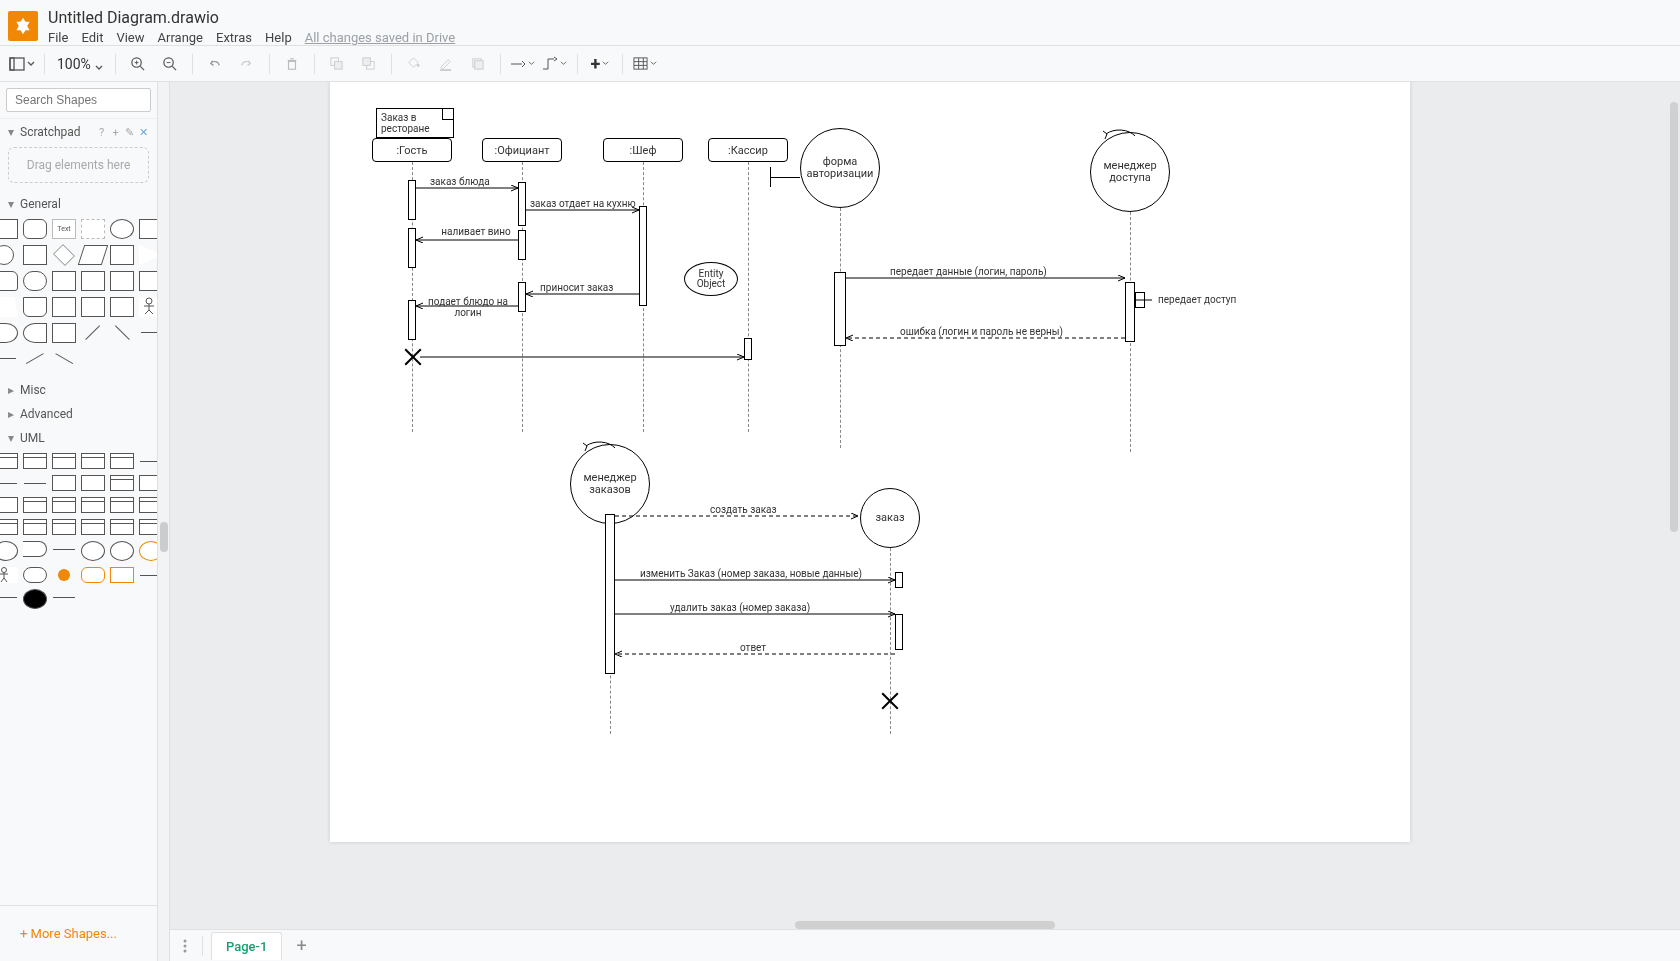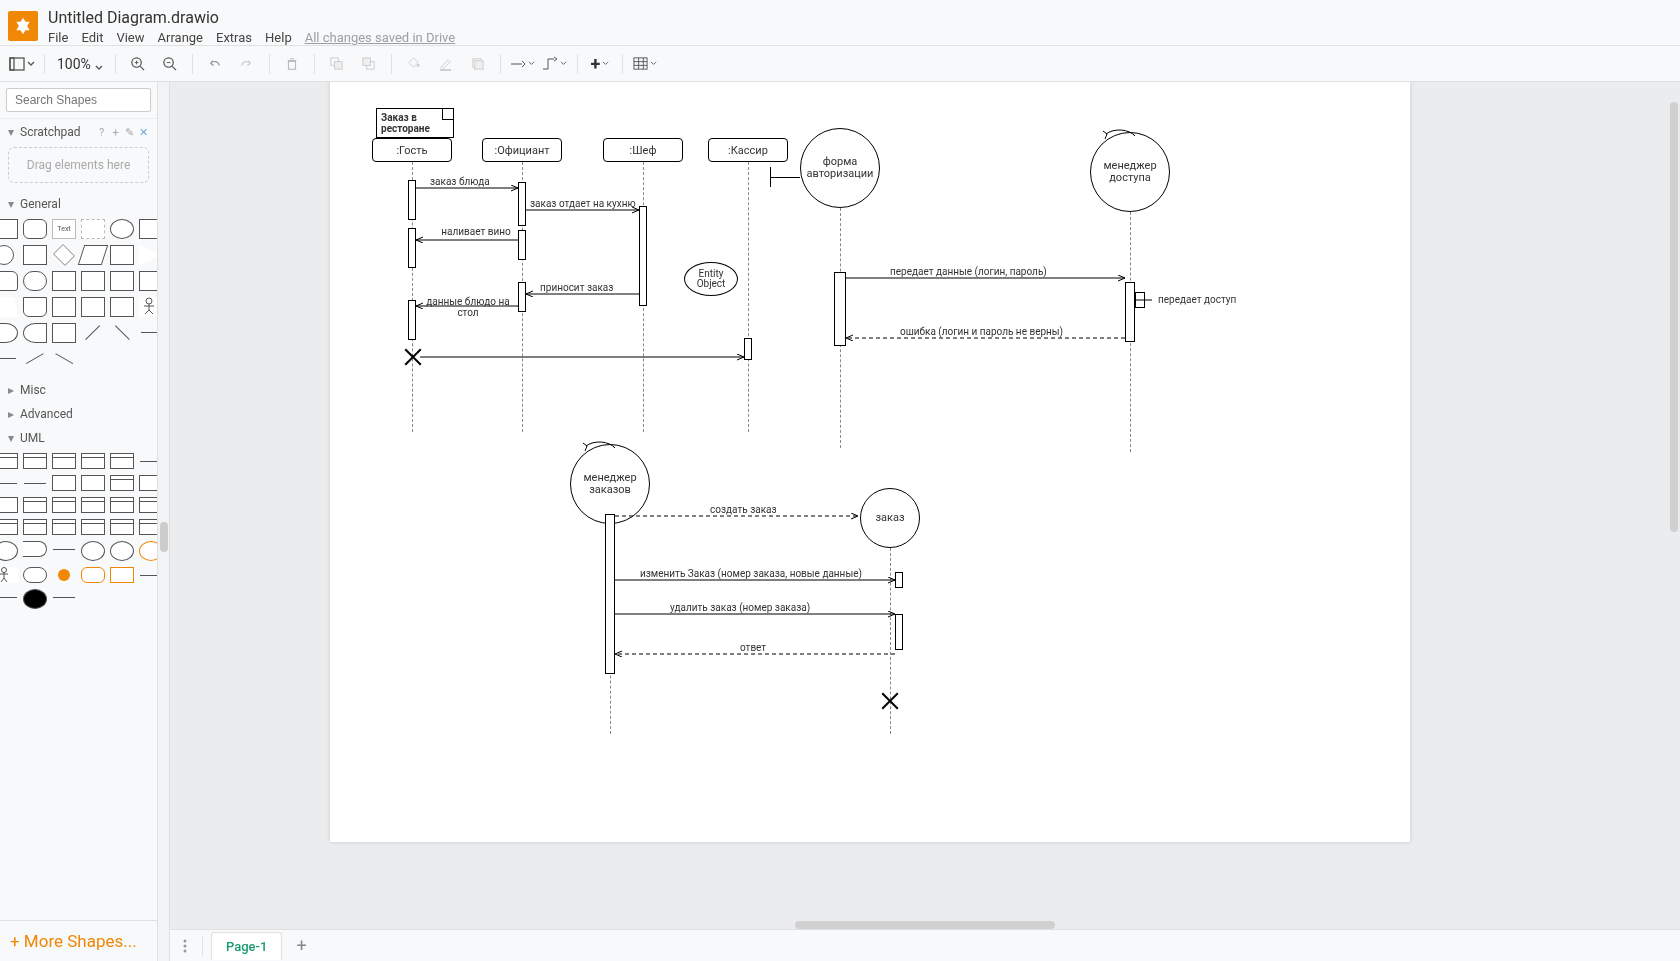--- a/index.html
+++ b/index.html
@@ -43,21 +43,21 @@
   .sidebar-scroll{flex:1;overflow:auto}
   
   .uml-palette{padding:4px 6px 8px 6px;display:grid;grid-template-columns:repeat(6,24px);gap:6px 5px;justify-content:center}
   .uml-cell{width:24px;height:16px;border:1px solid #555;background:#fff;position:relative}
   .uml-cell.hdr:before{content:"";position:absolute;top:3px;left:0;right:0;border-top:1px solid #555}
   .uml-cell.circle{border-radius:50%;height:20px}
   .uml-cell.orange{border-color:#f08705}
   .uml-cell.line{border:none;background:transparent}
   .uml-cell.line:before{content:"";position:absolute;left:1px;right:1px;top:8px;border-top:1px solid #555}
   
-  .more-shapes{padding:10px;border-top:1px solid #e0e0e0;color:#f08705;font-size:17px;cursor:pointer}
+  .more-shapes{padding:20px;border-top:1px solid #e0e0e0;color:#f08705;font-size:13px;cursor:pointer}
   
   .ruler{width:12px;background:#f1f3f4;border-right:1px solid #e0e0e0;position:relative}
   .ruler .thumb{position:absolute;left:2px;top:440px;width:8px;height:30px;background:#ccc;border-radius:4px}
   
   .canvas-wrap{flex:1;display:flex;flex-direction:column;min-width:0}
   .canvas-area{flex:1;overflow:hidden;background:#ebeced;position:relative}
   .page{position:absolute;left:160px;top:0;width:1080px;height:760px;background:#fff;box-shadow:0 0 4px rgba(0,0,0,.15)}
   
   .lifeline-head{position:absolute;width:80px;height:24px;border:1px solid #000;border-radius:4px;background:#fff;font-size:11px;display:flex;align-items:center;justify-content:center}
   .lifeline-dash{position:absolute;border-left:1px dashed #888}
@@ -372,21 +372,21 @@
 
     <div class="ruler">
         <div class="thumb"></div>
       </div>
 
     <div class="canvas-wrap">
       <div class="canvas-area">
         <div class="cv-vscroll"></div>
         <div class="page">
 
-          <div class="note" style="left:46px;top:26px;width:78px;font-weight:bold">
+          <div class="note" style="left:46px;top:26px;width:78px;font-weight:normal">
             <span>Заказ в ресторане</span>
             <div class="note-fold"></div>
           </div>
 
           <div class="lifeline-head" style="left:42px;top:56px">:Гость</div>
           <div class="lifeline-dash" style="left:82px;top:80px;height:270px"></div>
           <div class="activation" style="left:78px;top:98px;height:40px"></div>
           <div class="activation" style="left:78px;top:146px;height:40px"></div>
           <div class="activation" style="left:78px;top:218px;height:40px"></div>
 
@@ -472,21 +472,21 @@
 
             <line x1="285" y1="532" x2="565" y2="532" stroke="#000" marker-end="url(#ar)"></line>
 
             <line x1="565" y1="572" x2="285" y2="572" stroke="#000" stroke-dasharray="4 3" marker-end="url(#ar)"></line>
           </svg>
 
           <div class="msg-label" style="left:100px;top:94px">заказ блюда</div>
           <div class="msg-label" style="left:200px;top:116px">заказ отдает на кухню</div>
           <div class="msg-label" style="left:106px;top:144px;width:80px;white-space:normal;text-align:center">наливает вино</div>
           <div class="msg-label" style="left:210px;top:200px">приносит заказ</div>
-          <div class="msg-label" style="left:90px;top:214px;width:96px;white-space:normal;text-align:center">данные блюдо на стол</div>
+          <div class="msg-label" style="left:90px;top:214px;width:96px;white-space:normal;text-align:center">подает блюдо на логин</div>
           <div class="msg-label" style="left:560px;top:184px">передает данные  (логин, пароль)</div>
           <div class="msg-label" style="left:570px;top:244px">ошибка (логин и пароль не верны)</div>
           <div class="msg-label" style="left:380px;top:422px">создать заказ</div>
           <div class="msg-label" style="left:310px;top:486px">изменить Заказ (номер заказа, новые данные)</div>
           <div class="msg-label" style="left:340px;top:520px">удалить заказ (номер заказа)</div>
           <div class="msg-label" style="left:410px;top:560px">ответ</div>
 
         </div>
         <div class="cv-hscroll"></div>
       </div>

